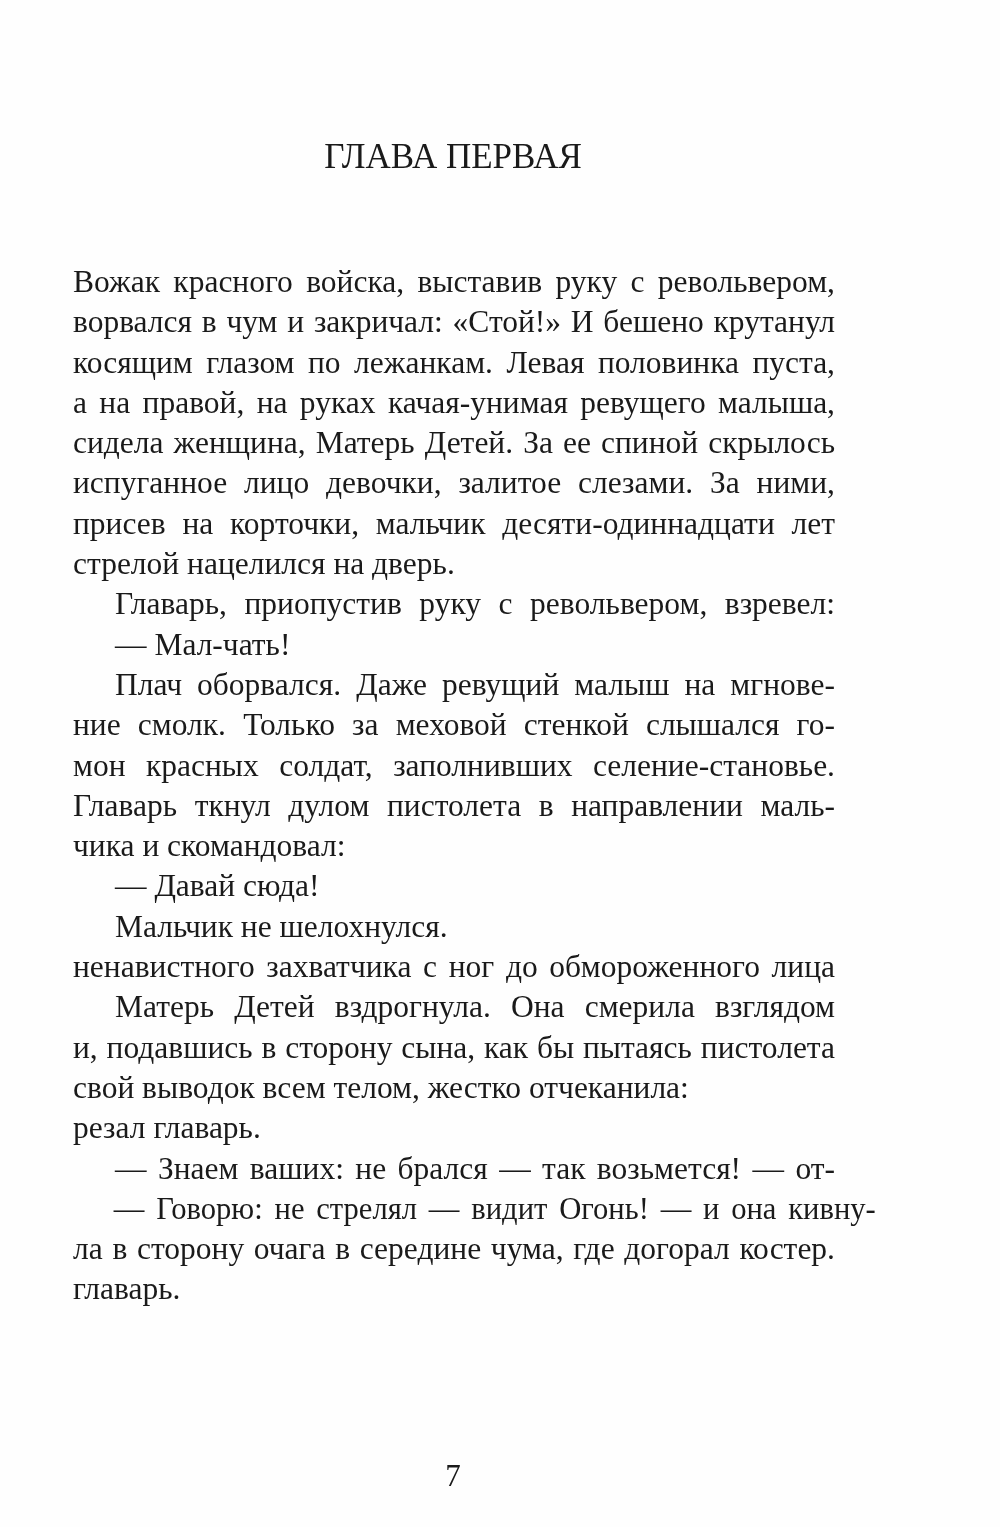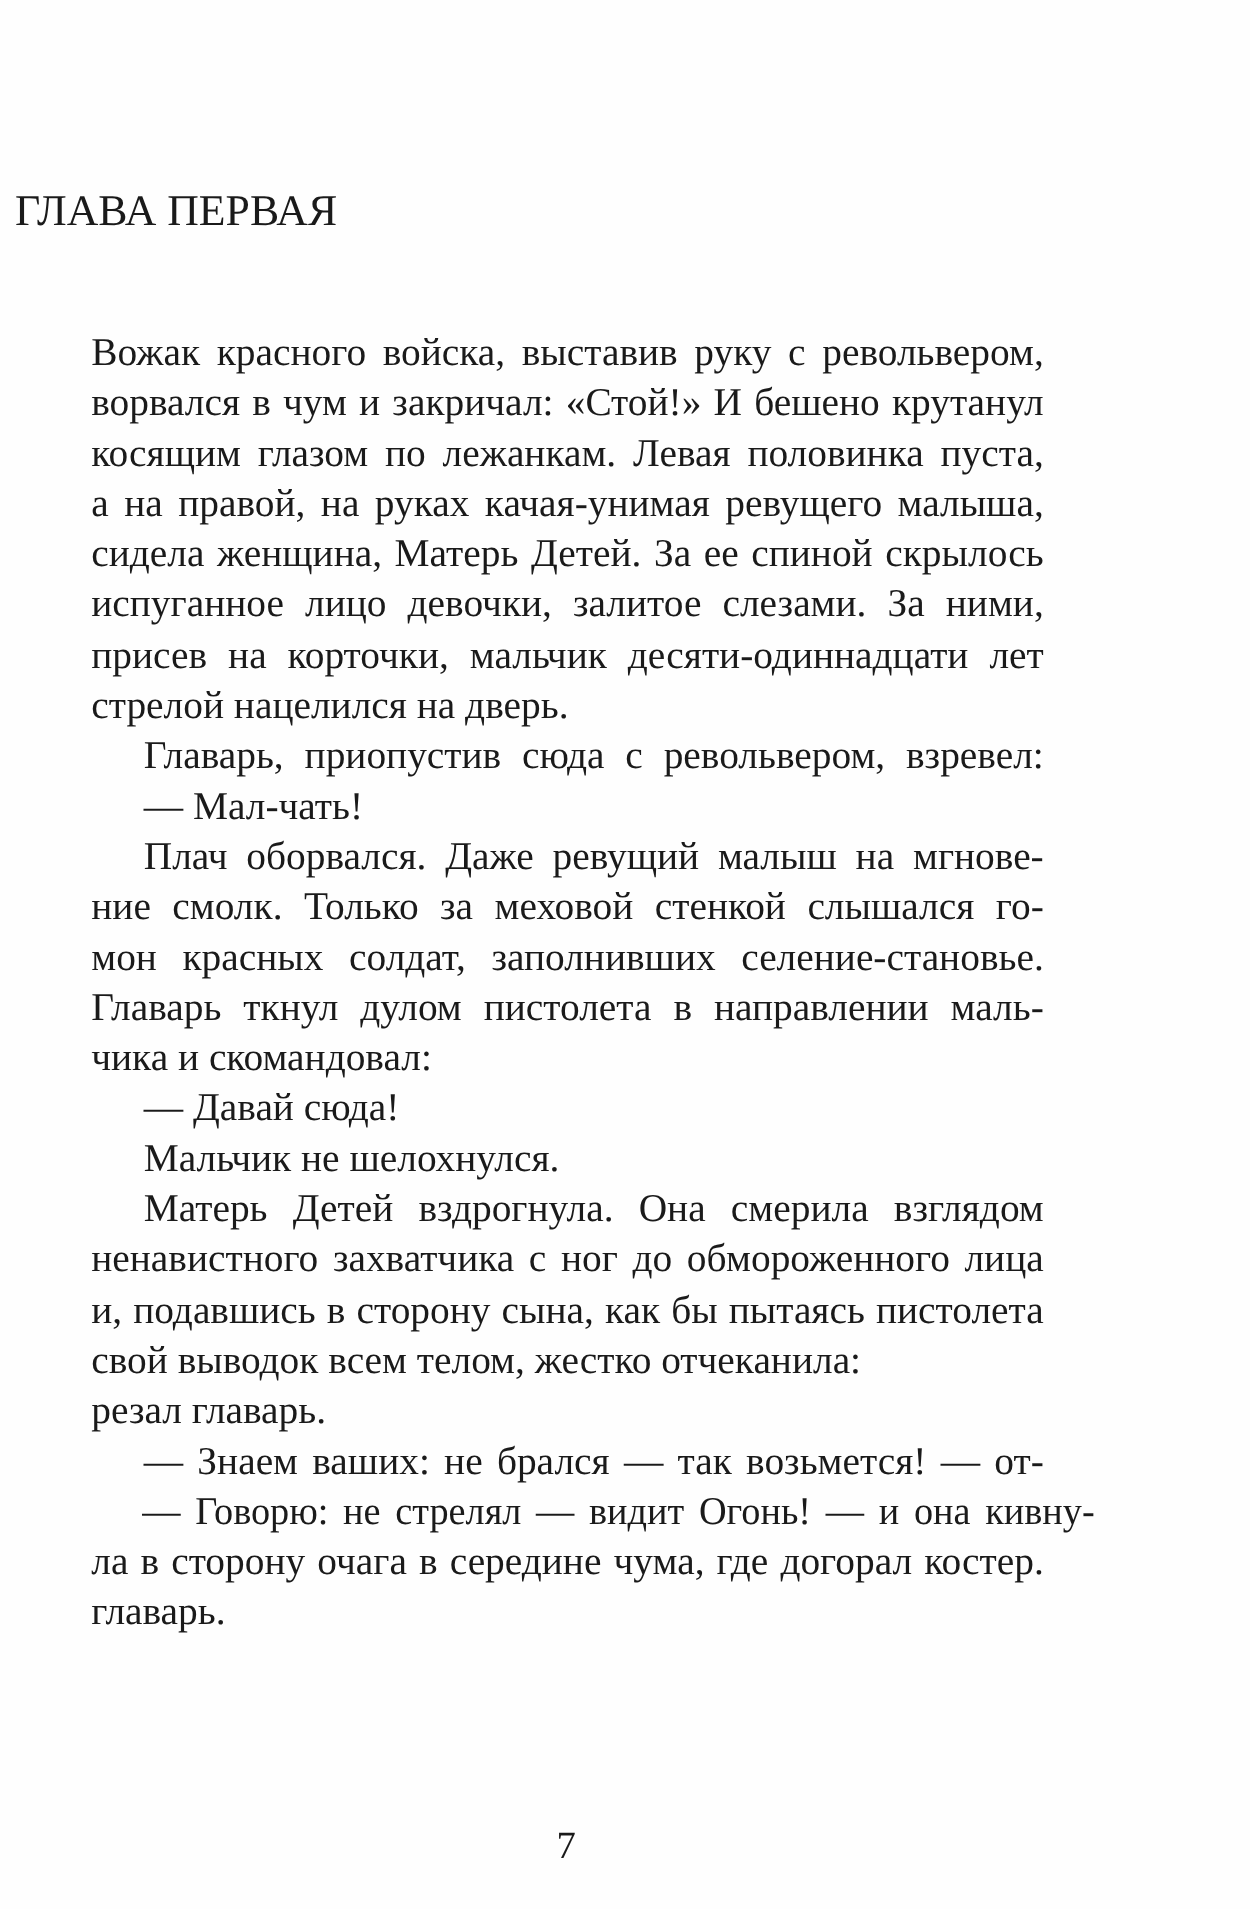--- a/index.html
+++ b/index.html
@@ -20,24 +20,25 @@
       left: 0; top: 0;
       width: 1000px;
       height: 1527px;
       background: #fefefe;
     }
     .chapter-title {
       position: absolute;
       left: 0;
       width: 906px;
       top: 133px;
+      text-align: center;
       font-size: 35px;
       letter-spacing: 0px;
       line-height: 48px;
-      margin: 12px;
+      margin: 0;
       font-weight: normal;
     }
     .body-text {
       position: absolute;
       left: 73px;
       top: 262px;
       width: 762px;
     }
     .line {
       display: block;
@@ -73,31 +74,31 @@
 
   <div class="body-text" id="body-text">
       <span class="line">Вожак красного войска, выставив руку с револьвером,</span>
       <span class="line">ворвался в чум и закричал: «Стой!» И бешено крутанул</span>
       <span class="line">косящим глазом по лежанкам. Левая половинка пуста,</span>
       <span class="line">а на правой, на руках качая-унимая ревущего малыша,</span>
       <span class="line">сидела женщина, Матерь Детей. За ее спиной скрылось</span>
       <span class="line">испуганное лицо девочки, залитое слезами. За ними,</span>
       <span class="line">присев на корточки, мальчик десяти-одиннадцати лет</span>
       <span class="line last">стрелой нацелился на дверь.</span>
-      <span class="line indent">Главарь, приопустив сюда с револьвером, взревел:</span>
+      <span class="line indent">Главарь, приопустив руку с револьвером, взревел:</span>
       <span class="line indent last">— Мал-чать!</span>
       <span class="line indent">Плач оборвался. Даже ревущий малыш на мгнове-</span>
       <span class="line">ние смолк. Только за меховой стенкой слышался го-</span>
       <span class="line">мон красных солдат, заполнивших селение-становье.</span>
       <span class="line">Главарь ткнул дулом пистолета в направлении маль-</span>
       <span class="line last">чика и скомандовал:</span>
       <span class="line indent last">— Давай сюда!</span>
       <span class="line indent last">Мальчик не шелохнулся.</span>
+      <span class="line">ненавистного захватчика с ног до обмороженного лица</span>
       <span class="line indent">Матерь Детей вздрогнула. Она смерила взглядом</span>
-      <span class="line">ненавистного захватчика с ног до обмороженного лица</span>
       <span class="line">и, подавшись в сторону сына, как бы пытаясь пистолета</span>
       <span class="line last">свой выводок всем телом, жестко отчеканила:</span>
       <span class="line last">резал главарь.</span>
       <span class="line indent">— Знаем ваших: не брался — так возьмется! — от-</span>
       <span class="line indent" style="transform: scaleX(0.9719); width: 784px;">— Говорю: не стрелял — видит Огонь! — и она кивну-</span>
       <span class="line">ла в сторону очага в середине чума, где догорал костер.</span>
       <span class="line last">главарь.</span>
     </div>
 
   <div class="page-number">7</div>

